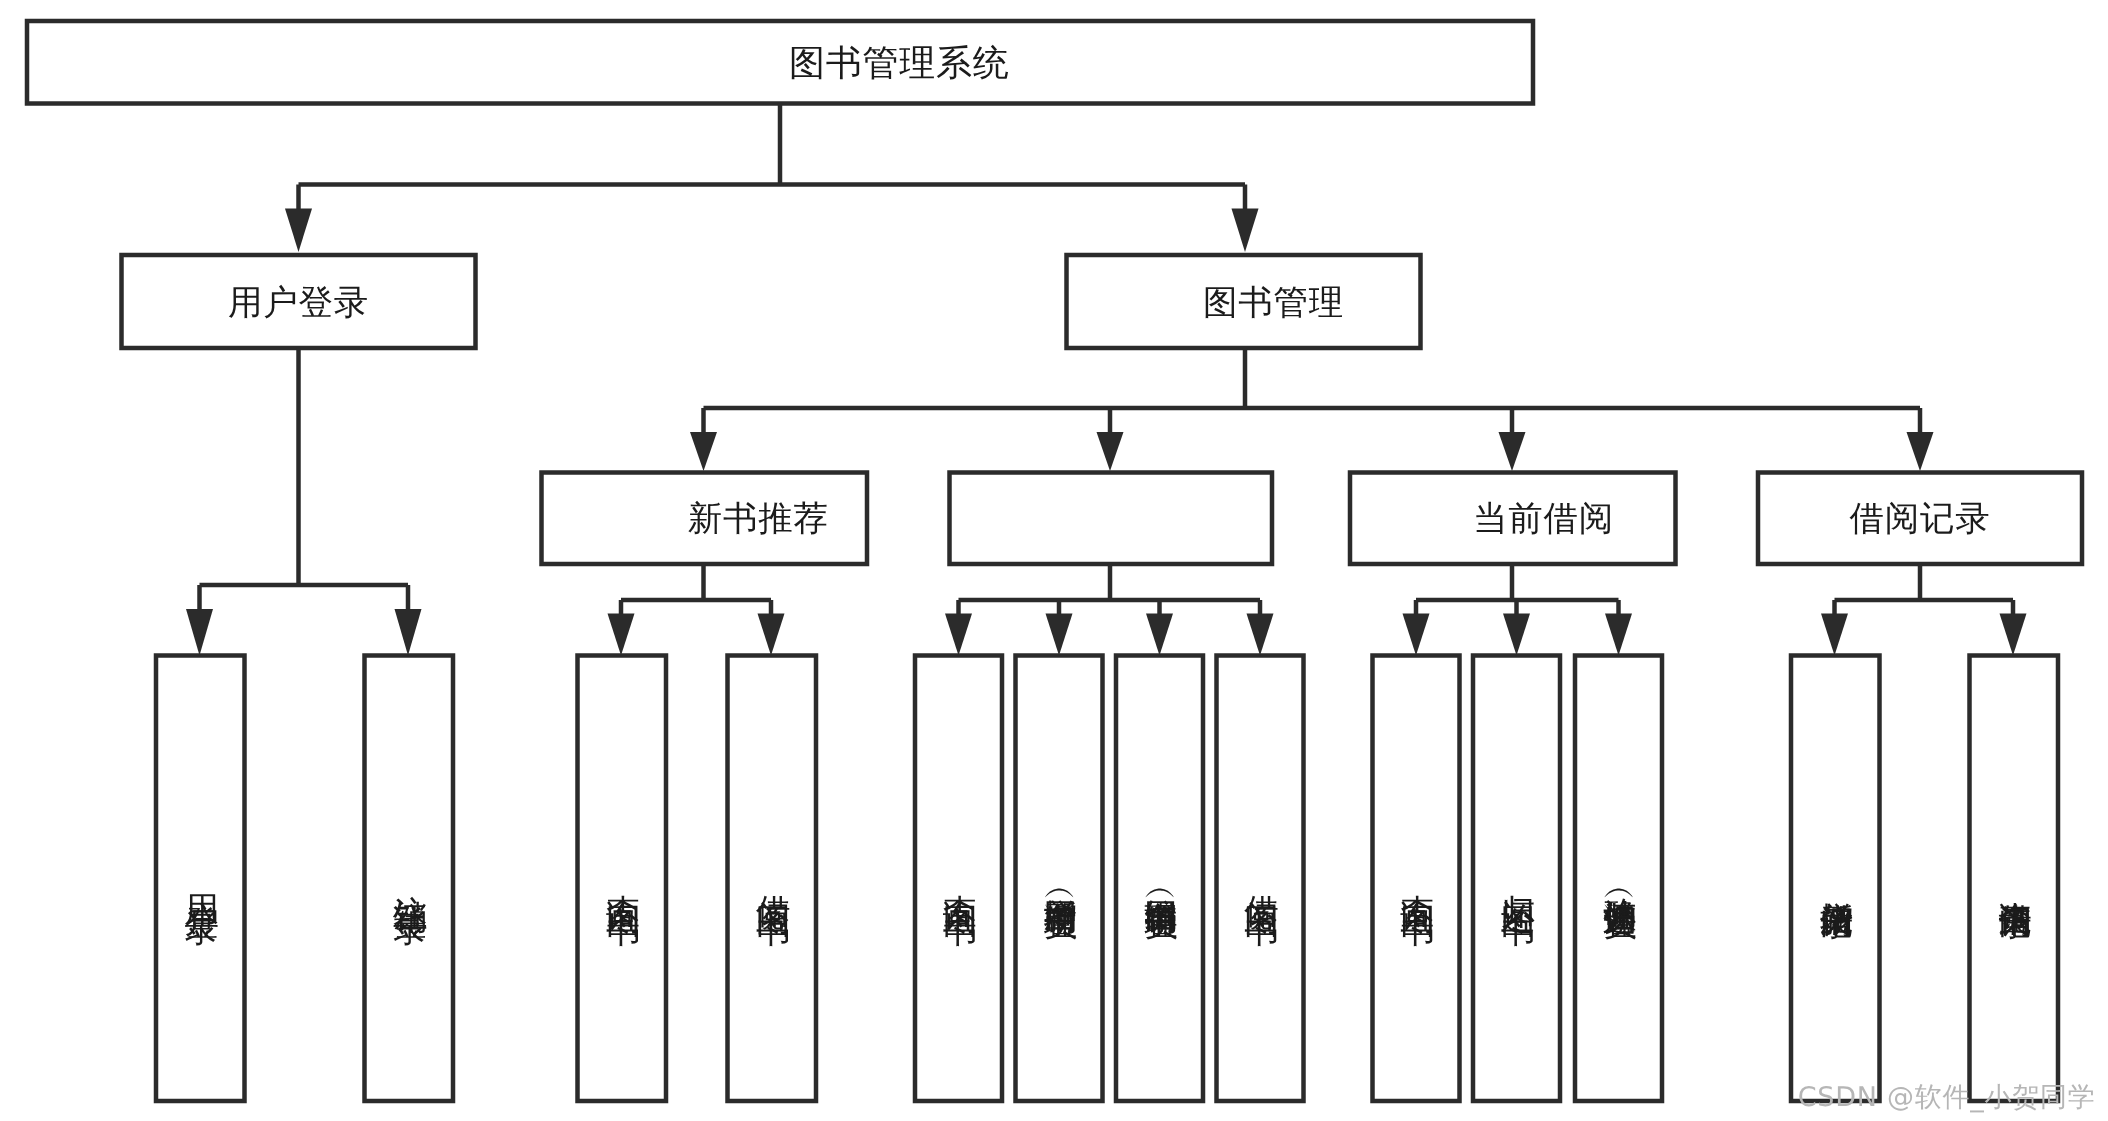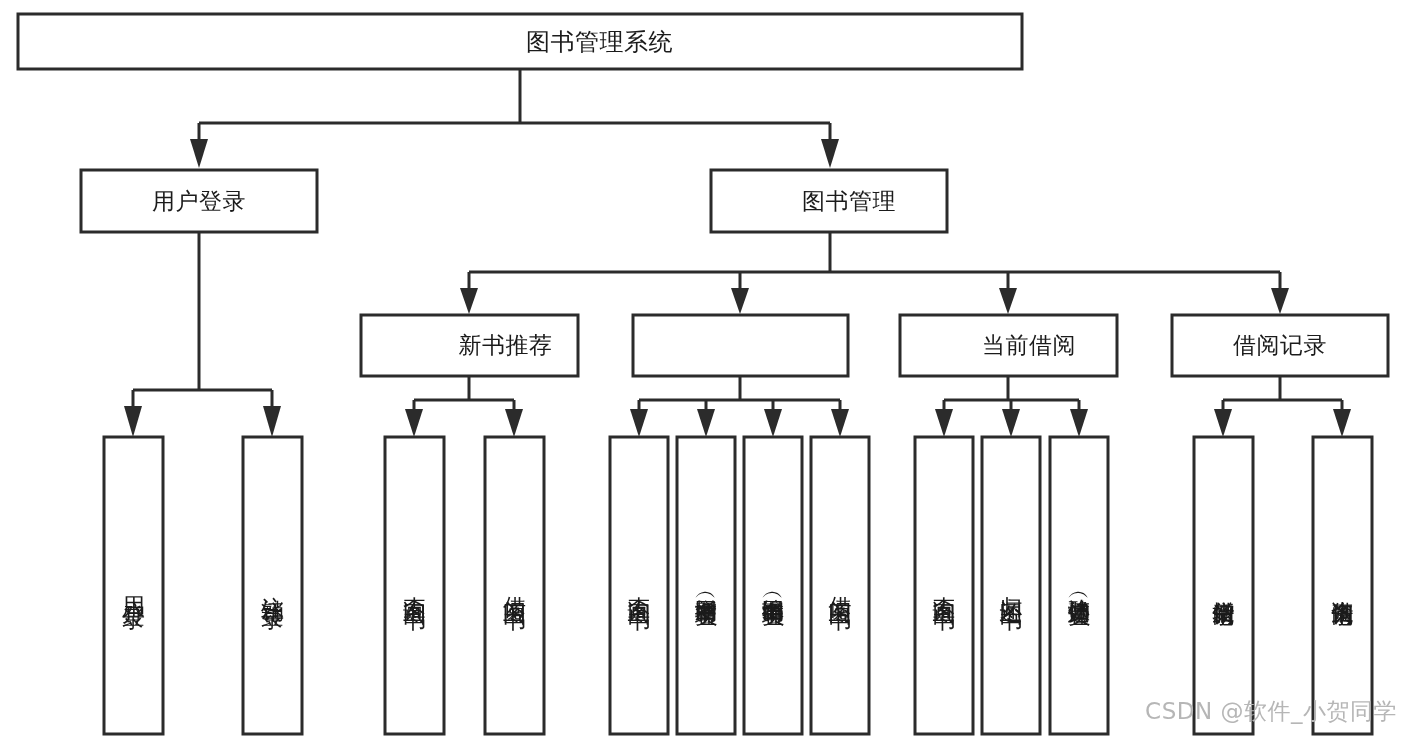--- a/index.html
+++ b/index.html
@@ -26,22 +26,22 @@
   .v-label{
     writing-mode:vertical-rl;
     text-orientation:upright;
     font-size:23px;
     letter-spacing:4px;
     line-height:1;
   }
   .v-label.tight{font-size:22px;letter-spacing:1px;}
   .watermark{
     position:absolute;
-    right:8px;bottom:20px;
-    font-size:23px;
+    right:8px;bottom:4px;
+    font-size:18px;
     color:#b6b6b6;
     font-family:"DejaVu Sans","Liberation Sans",sans-serif;
     letter-spacing:0.5px;
     white-space:nowrap;
   }
 </style>
 </head>
 <body>
 
 <div id="diagram-root">

